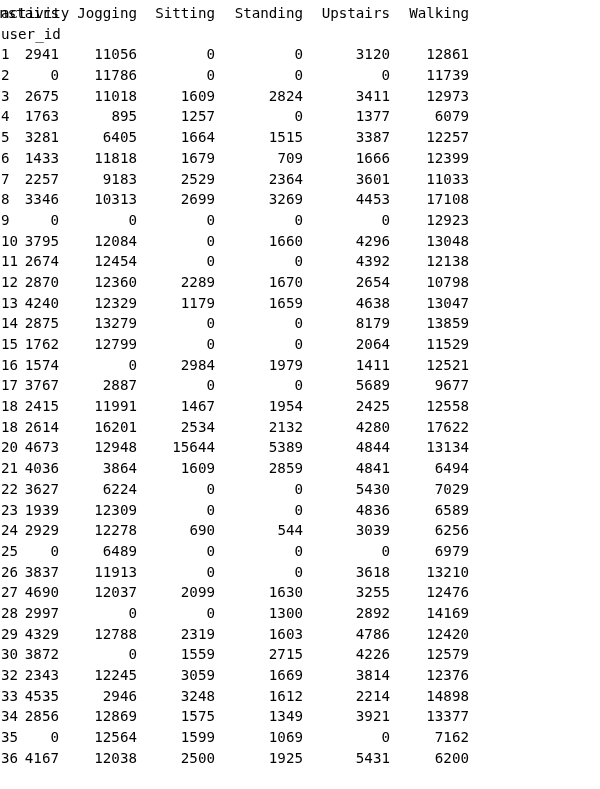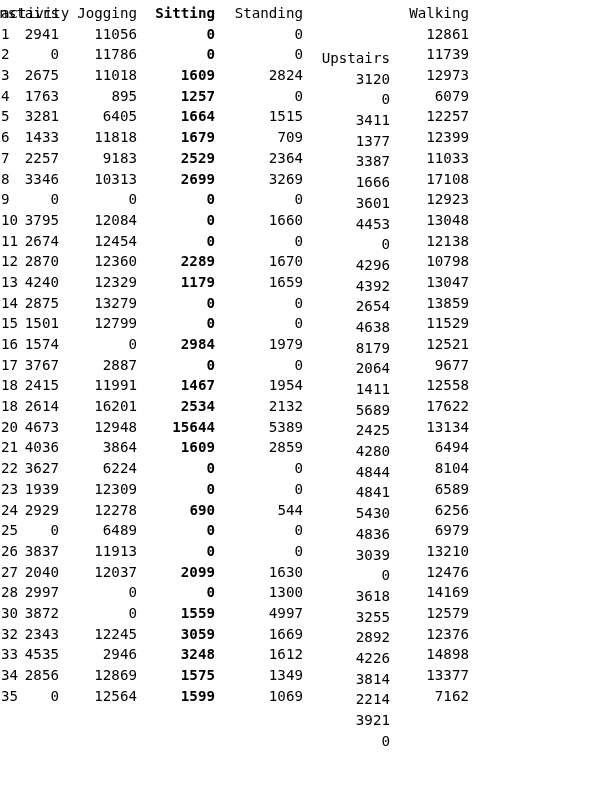--- a/index.html
+++ b/index.html
@@ -30,66 +30,71 @@
     }
     .cell {
       position: absolute;
       top: 0;
       white-space: pre;
     }
     .idx { left: 1px; text-align: left; }
     .c { text-align: right; }
     .c0 { right: calc(600px - 183px); }
     .c1 { right: calc(600px - 261px); }
-    .c2 { right: calc(600px - 339px); font-weight: bold; }
+    .c2 { right: calc(600px - 339px); }
     .c3 { right: calc(600px - 427px); }
-    .c4 { right: calc(600px - 514px); margin-top: 45px; }
+    .c4 { right: calc(600px - 514px); }
     .c5 { right: calc(600px - 593px); }
   </style>
 </head>
 <body>
 
 <div class="frame">
   <div class="row">
     <span class="cell idx">activity</span>
     <span class="cell c c0">Downstairs</span>
     <span class="cell c c1">Jogging</span>
     <span class="cell c c2">Sitting</span>
     <span class="cell c c3">Standing</span>
     <span class="cell c c4">Upstairs</span>
     <span class="cell c c5">Walking</span>
+  </div>
+  <div class="row">
+    <span class="cell idx">user_id</span>
   </div>
   <div id="rows">
       <div class="row"><span class="cell idx">1</span><span class="cell c c0">2941</span><span class="cell c c1">11056</span><span class="cell c c2">0</span><span class="cell c c3">0</span><span class="cell c c4">3120</span><span class="cell c c5">12861</span></div>
       <div class="row"><span class="cell idx">2</span><span class="cell c c0">0</span><span class="cell c c1">11786</span><span class="cell c c2">0</span><span class="cell c c3">0</span><span class="cell c c4">0</span><span class="cell c c5">11739</span></div>
       <div class="row"><span class="cell idx">3</span><span class="cell c c0">2675</span><span class="cell c c1">11018</span><span class="cell c c2">1609</span><span class="cell c c3">2824</span><span class="cell c c4">3411</span><span class="cell c c5">12973</span></div>
       <div class="row"><span class="cell idx">4</span><span class="cell c c0">1763</span><span class="cell c c1">895</span><span class="cell c c2">1257</span><span class="cell c c3">0</span><span class="cell c c4">1377</span><span class="cell c c5">6079</span></div>
       <div class="row"><span class="cell idx">5</span><span class="cell c c0">3281</span><span class="cell c c1">6405</span><span class="cell c c2">1664</span><span class="cell c c3">1515</span><span class="cell c c4">3387</span><span class="cell c c5">12257</span></div>
       <div class="row"><span class="cell idx">6</span><span class="cell c c0">1433</span><span class="cell c c1">11818</span><span class="cell c c2">1679</span><span class="cell c c3">709</span><span class="cell c c4">1666</span><span class="cell c c5">12399</span></div>
       <div class="row"><span class="cell idx">7</span><span class="cell c c0">2257</span><span class="cell c c1">9183</span><span class="cell c c2">2529</span><span class="cell c c3">2364</span><span class="cell c c4">3601</span><span class="cell c c5">11033</span></div>
       <div class="row"><span class="cell idx">8</span><span class="cell c c0">3346</span><span class="cell c c1">10313</span><span class="cell c c2">2699</span><span class="cell c c3">3269</span><span class="cell c c4">4453</span><span class="cell c c5">17108</span></div>
       <div class="row"><span class="cell idx">9</span><span class="cell c c0">0</span><span class="cell c c1">0</span><span class="cell c c2">0</span><span class="cell c c3">0</span><span class="cell c c4">0</span><span class="cell c c5">12923</span></div>
       <div class="row"><span class="cell idx">10</span><span class="cell c c0">3795</span><span class="cell c c1">12084</span><span class="cell c c2">0</span><span class="cell c c3">1660</span><span class="cell c c4">4296</span><span class="cell c c5">13048</span></div>
       <div class="row"><span class="cell idx">11</span><span class="cell c c0">2674</span><span class="cell c c1">12454</span><span class="cell c c2">0</span><span class="cell c c3">0</span><span class="cell c c4">4392</span><span class="cell c c5">12138</span></div>
       <div class="row"><span class="cell idx">12</span><span class="cell c c0">2870</span><span class="cell c c1">12360</span><span class="cell c c2">2289</span><span class="cell c c3">1670</span><span class="cell c c4">2654</span><span class="cell c c5">10798</span></div>
       <div class="row"><span class="cell idx">13</span><span class="cell c c0">4240</span><span class="cell c c1">12329</span><span class="cell c c2">1179</span><span class="cell c c3">1659</span><span class="cell c c4">4638</span><span class="cell c c5">13047</span></div>
       <div class="row"><span class="cell idx">14</span><span class="cell c c0">2875</span><span class="cell c c1">13279</span><span class="cell c c2">0</span><span class="cell c c3">0</span><span class="cell c c4">8179</span><span class="cell c c5">13859</span></div>
-      <div class="row"><span class="cell idx">15</span><span class="cell c c0">1501</span><span class="cell c c1">12799</span><span class="cell c c2">0</span><span class="cell c c3">0</span><span class="cell c c4">2064</span><span class="cell c c5">11529</span></div>
+      <div class="row"><span class="cell idx">15</span><span class="cell c c0">1762</span><span class="cell c c1">12799</span><span class="cell c c2">0</span><span class="cell c c3">0</span><span class="cell c c4">2064</span><span class="cell c c5">11529</span></div>
       <div class="row"><span class="cell idx">16</span><span class="cell c c0">1574</span><span class="cell c c1">0</span><span class="cell c c2">2984</span><span class="cell c c3">1979</span><span class="cell c c4">1411</span><span class="cell c c5">12521</span></div>
       <div class="row"><span class="cell idx">17</span><span class="cell c c0">3767</span><span class="cell c c1">2887</span><span class="cell c c2">0</span><span class="cell c c3">0</span><span class="cell c c4">5689</span><span class="cell c c5">9677</span></div>
       <div class="row"><span class="cell idx">18</span><span class="cell c c0">2415</span><span class="cell c c1">11991</span><span class="cell c c2">1467</span><span class="cell c c3">1954</span><span class="cell c c4">2425</span><span class="cell c c5">12558</span></div>
       <div class="row"><span class="cell idx">18</span><span class="cell c c0">2614</span><span class="cell c c1">16201</span><span class="cell c c2">2534</span><span class="cell c c3">2132</span><span class="cell c c4">4280</span><span class="cell c c5">17622</span></div>
       <div class="row"><span class="cell idx">20</span><span class="cell c c0">4673</span><span class="cell c c1">12948</span><span class="cell c c2">15644</span><span class="cell c c3">5389</span><span class="cell c c4">4844</span><span class="cell c c5">13134</span></div>
       <div class="row"><span class="cell idx">21</span><span class="cell c c0">4036</span><span class="cell c c1">3864</span><span class="cell c c2">1609</span><span class="cell c c3">2859</span><span class="cell c c4">4841</span><span class="cell c c5">6494</span></div>
-      <div class="row"><span class="cell idx">22</span><span class="cell c c0">3627</span><span class="cell c c1">6224</span><span class="cell c c2">0</span><span class="cell c c3">0</span><span class="cell c c4">5430</span><span class="cell c c5">8104</span></div>
+      <div class="row"><span class="cell idx">22</span><span class="cell c c0">3627</span><span class="cell c c1">6224</span><span class="cell c c2">0</span><span class="cell c c3">0</span><span class="cell c c4">5430</span><span class="cell c c5">7029</span></div>
       <div class="row"><span class="cell idx">23</span><span class="cell c c0">1939</span><span class="cell c c1">12309</span><span class="cell c c2">0</span><span class="cell c c3">0</span><span class="cell c c4">4836</span><span class="cell c c5">6589</span></div>
       <div class="row"><span class="cell idx">24</span><span class="cell c c0">2929</span><span class="cell c c1">12278</span><span class="cell c c2">690</span><span class="cell c c3">544</span><span class="cell c c4">3039</span><span class="cell c c5">6256</span></div>
       <div class="row"><span class="cell idx">25</span><span class="cell c c0">0</span><span class="cell c c1">6489</span><span class="cell c c2">0</span><span class="cell c c3">0</span><span class="cell c c4">0</span><span class="cell c c5">6979</span></div>
       <div class="row"><span class="cell idx">26</span><span class="cell c c0">3837</span><span class="cell c c1">11913</span><span class="cell c c2">0</span><span class="cell c c3">0</span><span class="cell c c4">3618</span><span class="cell c c5">13210</span></div>
-      <div class="row"><span class="cell idx">27</span><span class="cell c c0">2040</span><span class="cell c c1">12037</span><span class="cell c c2">2099</span><span class="cell c c3">1630</span><span class="cell c c4">3255</span><span class="cell c c5">12476</span></div>
+      <div class="row"><span class="cell idx">27</span><span class="cell c c0">4690</span><span class="cell c c1">12037</span><span class="cell c c2">2099</span><span class="cell c c3">1630</span><span class="cell c c4">3255</span><span class="cell c c5">12476</span></div>
       <div class="row"><span class="cell idx">28</span><span class="cell c c0">2997</span><span class="cell c c1">0</span><span class="cell c c2">0</span><span class="cell c c3">1300</span><span class="cell c c4">2892</span><span class="cell c c5">14169</span></div>
-      <div class="row"><span class="cell idx">30</span><span class="cell c c0">3872</span><span class="cell c c1">0</span><span class="cell c c2">1559</span><span class="cell c c3">4997</span><span class="cell c c4">4226</span><span class="cell c c5">12579</span></div>
+      <div class="row"><span class="cell idx">29</span><span class="cell c c0">4329</span><span class="cell c c1">12788</span><span class="cell c c2">2319</span><span class="cell c c3">1603</span><span class="cell c c4">4786</span><span class="cell c c5">12420</span></div>
+      <div class="row"><span class="cell idx">30</span><span class="cell c c0">3872</span><span class="cell c c1">0</span><span class="cell c c2">1559</span><span class="cell c c3">2715</span><span class="cell c c4">4226</span><span class="cell c c5">12579</span></div>
       <div class="row"><span class="cell idx">32</span><span class="cell c c0">2343</span><span class="cell c c1">12245</span><span class="cell c c2">3059</span><span class="cell c c3">1669</span><span class="cell c c4">3814</span><span class="cell c c5">12376</span></div>
       <div class="row"><span class="cell idx">33</span><span class="cell c c0">4535</span><span class="cell c c1">2946</span><span class="cell c c2">3248</span><span class="cell c c3">1612</span><span class="cell c c4">2214</span><span class="cell c c5">14898</span></div>
       <div class="row"><span class="cell idx">34</span><span class="cell c c0">2856</span><span class="cell c c1">12869</span><span class="cell c c2">1575</span><span class="cell c c3">1349</span><span class="cell c c4">3921</span><span class="cell c c5">13377</span></div>
       <div class="row"><span class="cell idx">35</span><span class="cell c c0">0</span><span class="cell c c1">12564</span><span class="cell c c2">1599</span><span class="cell c c3">1069</span><span class="cell c c4">0</span><span class="cell c c5">7162</span></div>
+      <div class="row"><span class="cell idx">36</span><span class="cell c c0">4167</span><span class="cell c c1">12038</span><span class="cell c c2">2500</span><span class="cell c c3">1925</span><span class="cell c c4">5431</span><span class="cell c c5">6200</span></div>
     </div>
 </div>
 
 </body></html>

